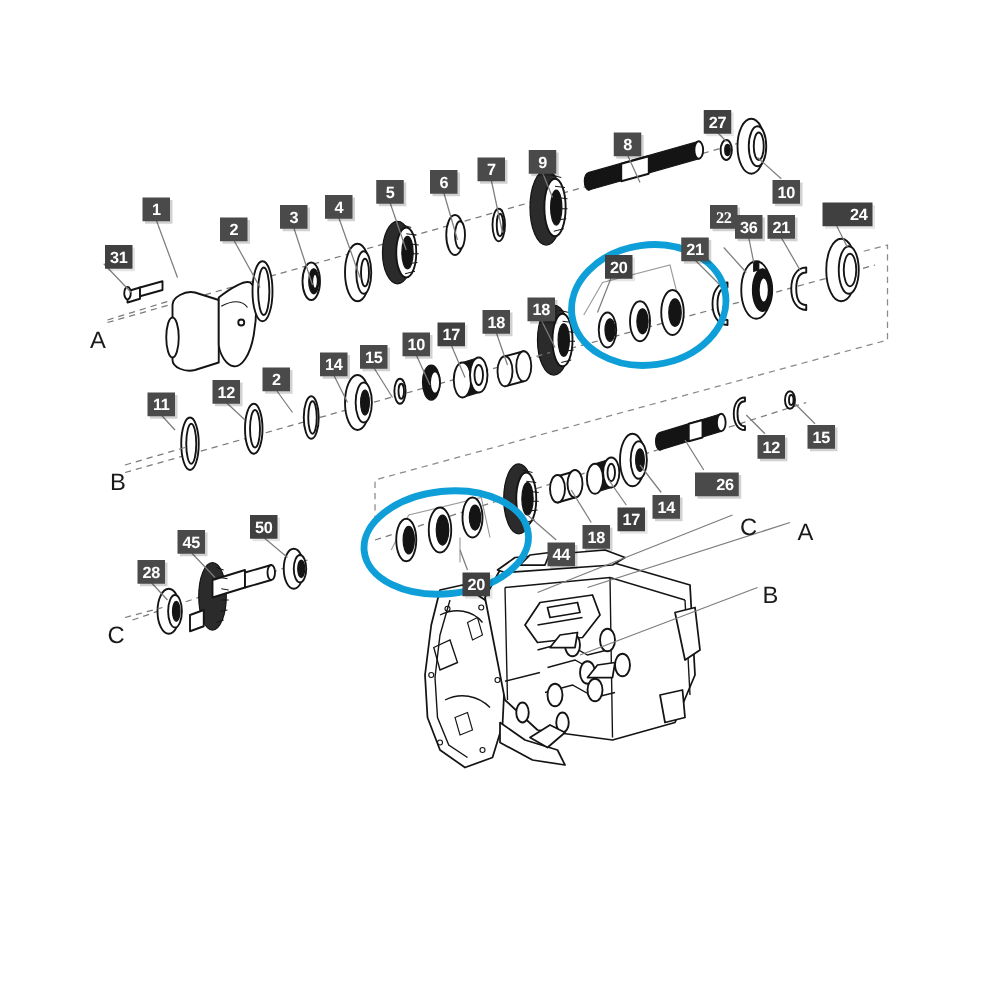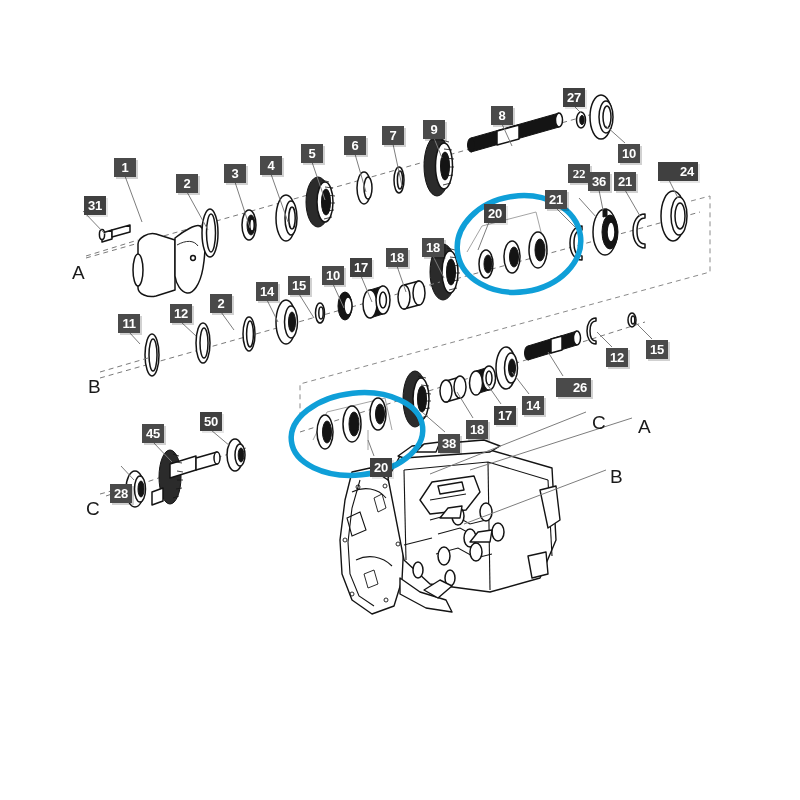--- a/index.html
+++ b/index.html
@@ -545,23 +545,23 @@
       <div class="badge" style="left: 588px; top: 172px;">36</div>
       <div class="badge" style="left: 614px; top: 172px;">21</div>
       <div class="badge hl" style="left: 658px; top: 162px; padding-left: 18px;">24</div>
       <div class="badge hl" style="left: 563px; top: 88px;">27</div>
       <div class="badge" style="left: 606px; top: 348px;">12</div>
       <div class="badge" style="left: 646px; top: 340px;">15</div>
       <div class="badge" style="left: 556px; top: 378px; padding-left: 13px;">26</div>
       <div class="badge" style="left: 522px; top: 396px;">14</div>
       <div class="badge hl" style="left: 494px; top: 406px;">17</div>
       <div class="badge" style="left: 466px; top: 420px;">18</div>
-      <div class="badge" style="left: 438px; top: 434px;">38</div>
+      <div class="badge" style="left: 438px; top: 434px;">44</div>
       <div class="badge hl" style="left: 370px; top: 458px;">20</div>
-      <div class="badge" style="left: 110px; top: 448px; margin-top: 36px;">28</div>
+      <div class="badge" style="left: 110px; top: 448px;">28</div>
       <div class="badge" style="left: 142px; top: 424px;">45</div>
       <div class="badge hl" style="left: 200px; top: 412px;">50</div>
     </div>
 
   <div id="letter-container">
       <div class="section-letter" style="left: 72px; top: 262px;">A</div>
       <div class="section-letter" style="left: 88px; top: 376px;">B</div>
       <div class="section-letter" style="left: 86px; top: 498px;">C</div>
       <div class="section-letter" style="left: 592px; top: 412px;">C</div>
       <div class="section-letter" style="left: 638px; top: 416px;">A</div>

